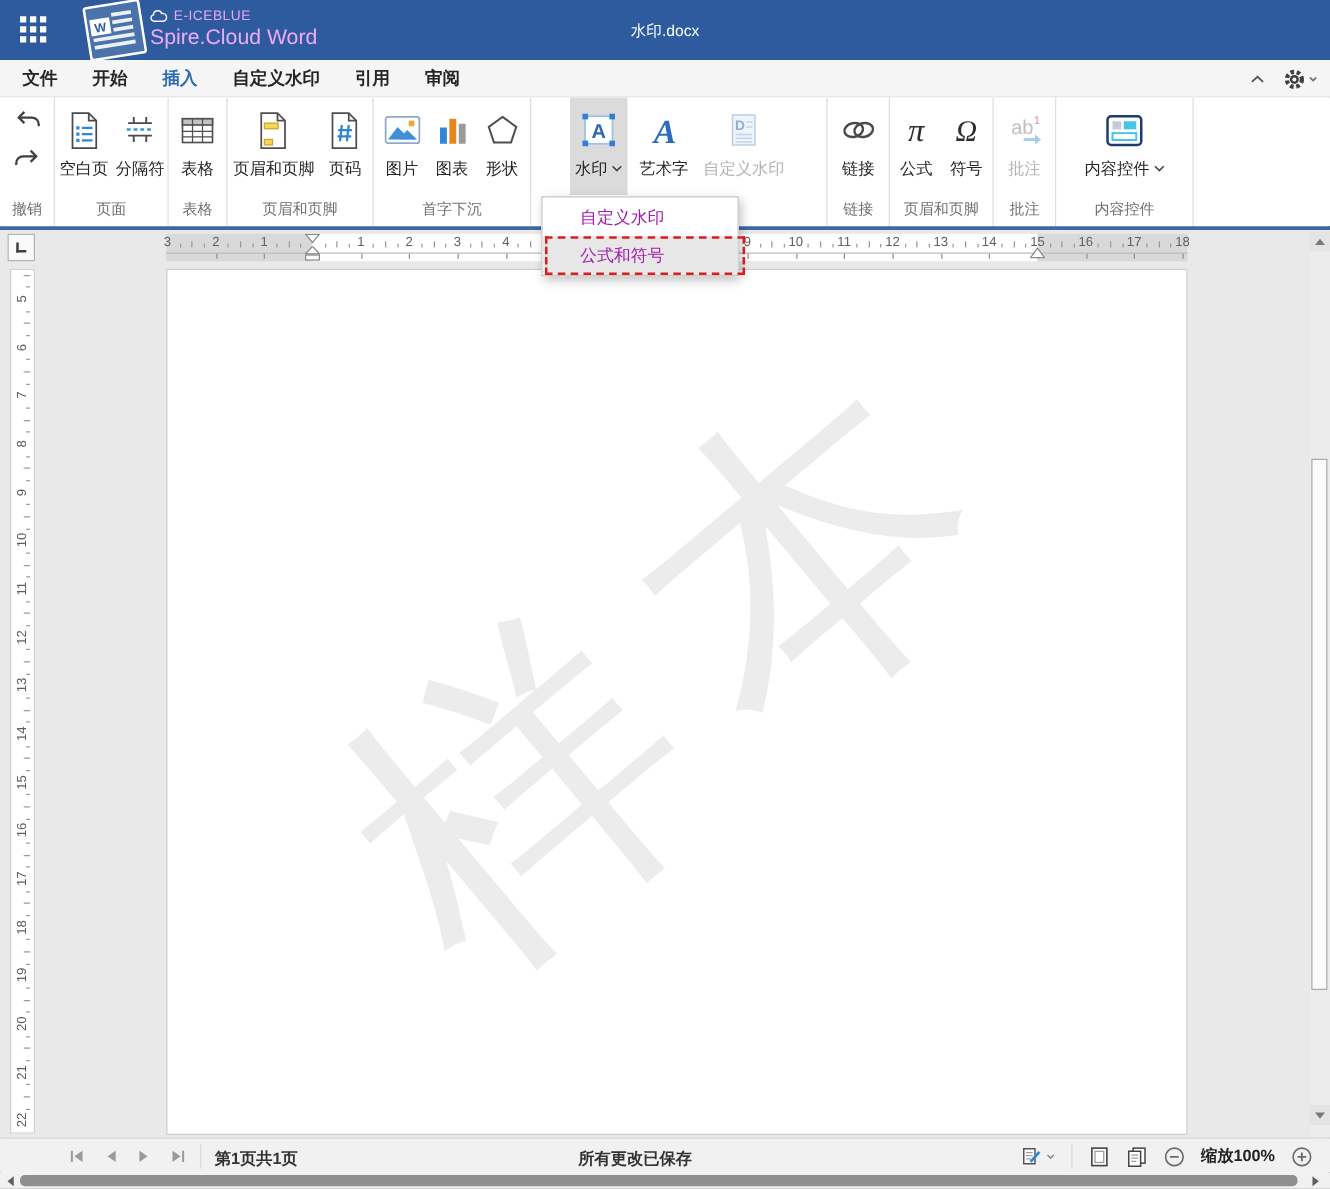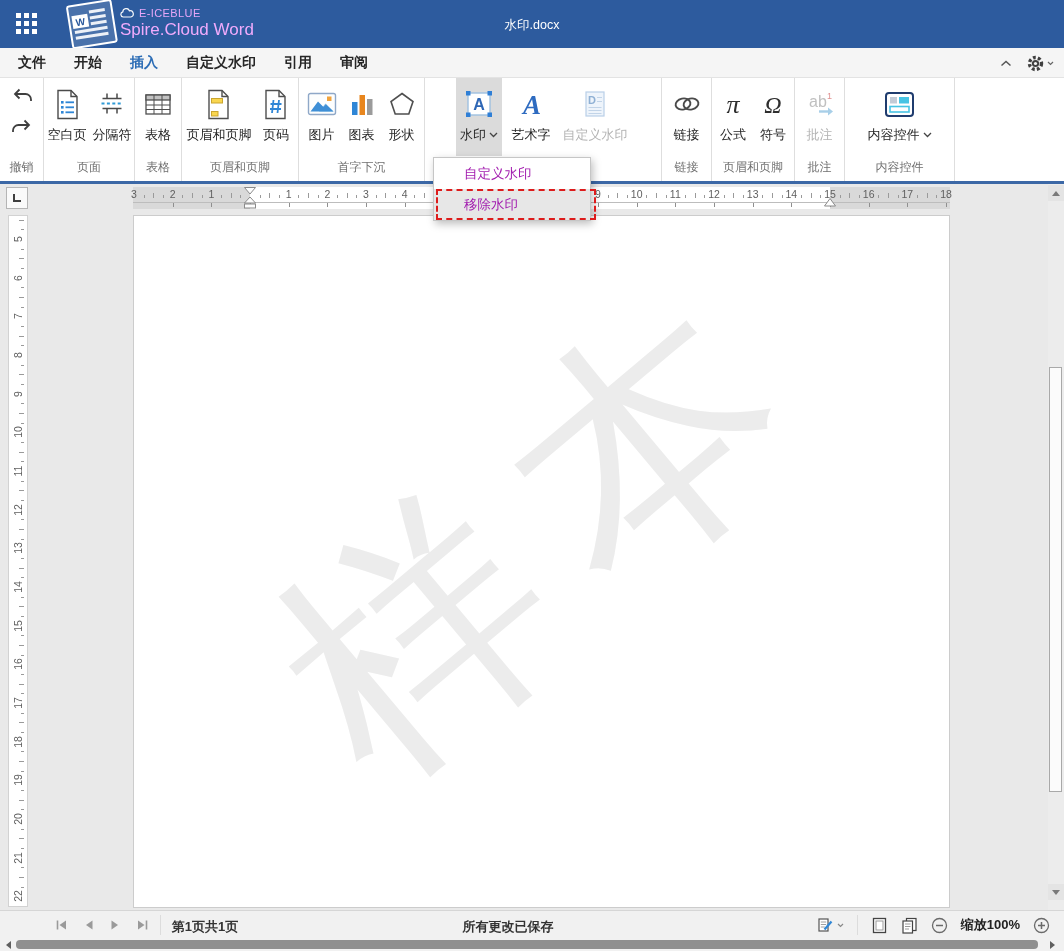--- a/index.html
+++ b/index.html
@@ -635,21 +635,21 @@
           <i class="tri-down"></i>
         </div>
     </div>
   </div>
 
   <div class="wm-menu">
     <div class="wm-item">
       <span>自定义水印</span>
     </div>
     <div class="wm-item highlighted annotated">
-      <span>移除水印</span>
+      <span>公式和符号</span>
     </div>
   </div>
 
   <footer class="statusbar">
     <div class="nav-cluster">
       <span class="nbtn">
         <svg width="13" height="12" viewBox="0 0 13 12">
             <path d="M2.5 1.5 v9" stroke="#9a9a9a" stroke-width="1.6"></path>
             <polygon points="11,1.5 4.5,6 11,10.5" fill="#9a9a9a"></polygon>
           </svg>

